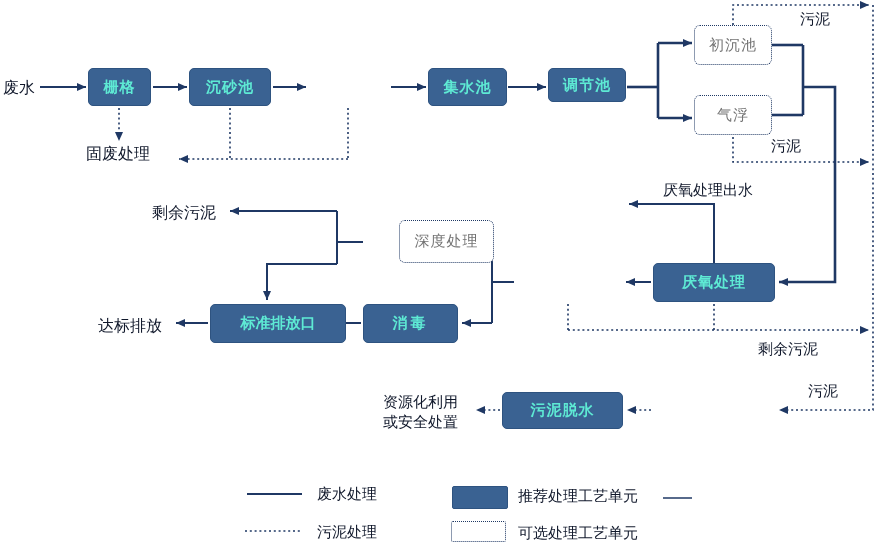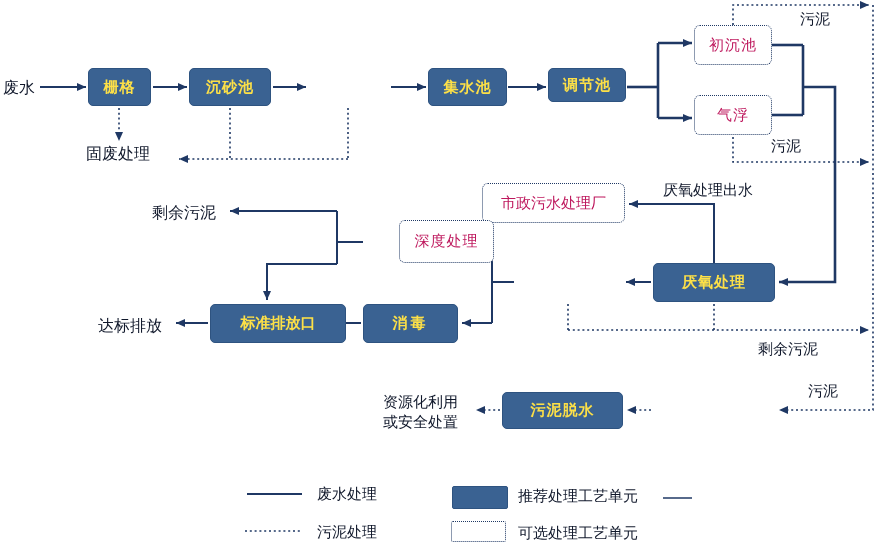--- a/index.html
+++ b/index.html
@@ -11,25 +11,25 @@
   #wires{position:absolute;left:0;top:0;}
   .s{stroke:#1F3864;stroke-width:2;fill:none;}
   .st{stroke:#1F3864;stroke-width:2.6;fill:none;}
   .d{stroke:#1F3864;stroke-width:1.6;fill:none;stroke-dasharray:2 2.8;}
   .thin{stroke:#1F3864;stroke-width:1.5;fill:none;}
   .box{
     position:absolute;display:flex;align-items:center;justify-content:center;
     box-sizing:border-box;font-size:15px;letter-spacing:1px;white-space:nowrap;
   }
   .solid-box{
-    background:#3A6292;color:#fde047;font-weight:bold;
+    background:#3A6292;color:#5eead4;font-weight:bold;
     border:1px solid #2e5380;border-radius:5px;
   }
   .dashed-box{
-    background:#ffffff;color:#be185d;
+    background:#ffffff;color:#737373;
     border:1.6px dotted #1F3864;border-radius:6px;
   }
   .lbl{position:absolute;font-size:15px;line-height:19px;white-space:nowrap;color:#0f172a;}
   .legend-swatch-solid{position:absolute;background:#3A6292;border:1px solid #2e5380;border-radius:2px;}
   .legend-swatch-dashed{position:absolute;background:#ffffff;border:1.6px dotted #1F3864;border-radius:2px;box-sizing:border-box;}
 </style>
 </head>
 <body>
 
 <div id="canvas">
@@ -106,21 +106,20 @@
   <div class="box solid-box" style="left:189px;top:68px;width:82px;height:38px;">沉砂池</div>
   <div class="box solid-box" style="left:428px;top:68px;width:79px;height:38px;">集水池</div>
   <div class="box solid-box" style="left:548px;top:68px;width:78px;height:34px;">调节池</div>
   <div class="box solid-box" style="left:653px;top:263px;width:122px;height:39px;">厌氧处理</div>
   <div class="box solid-box" style="left:363px;top:304px;width:95px;height:39px;letter-spacing:3px;">消毒</div>
   <div class="box solid-box" style="left:210px;top:304px;width:136px;height:39px;letter-spacing:0;">标准排放口</div>
   <div class="box solid-box" style="left:502px;top:392px;width:121px;height:37px;">污泥脱水</div>
 
   <div class="box dashed-box" style="left:694px;top:25px;width:78px;height:40px;">初沉池</div>
   <div class="box dashed-box" style="left:694px;top:95px;width:78px;height:40px;">气浮</div>
-  <div class="box dashed-box" style="left:482px;top:183px;width:143px;height:40px;letter-spacing:0;">市政污水处理厂</div>
   <div class="box dashed-box" style="left:363px;top:220px;width:95px;height:43px;margin-left:36px;">深度处理</div>
 
   <div class="lbl" style="left:86px;top:144px;font-size:16px;">固废处理</div>
   <div class="lbl" style="left:800px;top:9px;">污泥</div>
   <div class="lbl" style="left:771px;top:136px;">污泥</div>
   <div class="lbl" style="left:663px;top:180px;">厌氧处理出水</div>
   <div class="lbl" style="left:152px;top:203px;font-size:16px;">剩余污泥</div>
   <div class="lbl" style="left:98px;top:316px;font-size:16px;">达标排放</div>
   <div class="lbl" style="left:758px;top:339px;">剩余污泥</div>
   <div class="lbl" style="left:808px;top:381px;">污泥</div>

